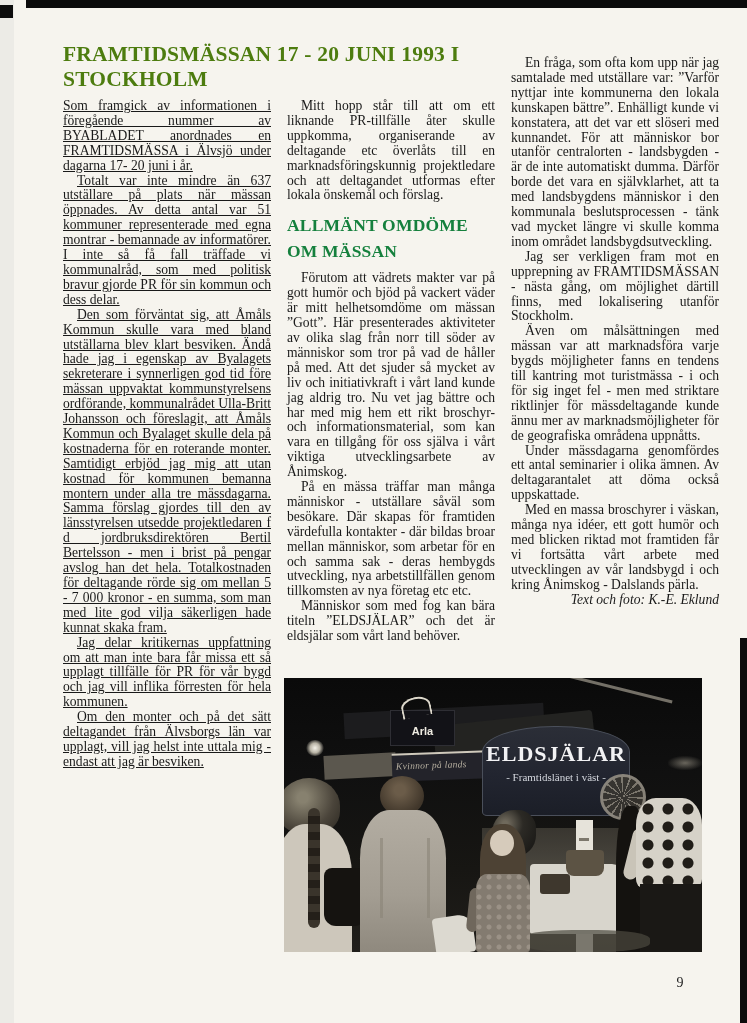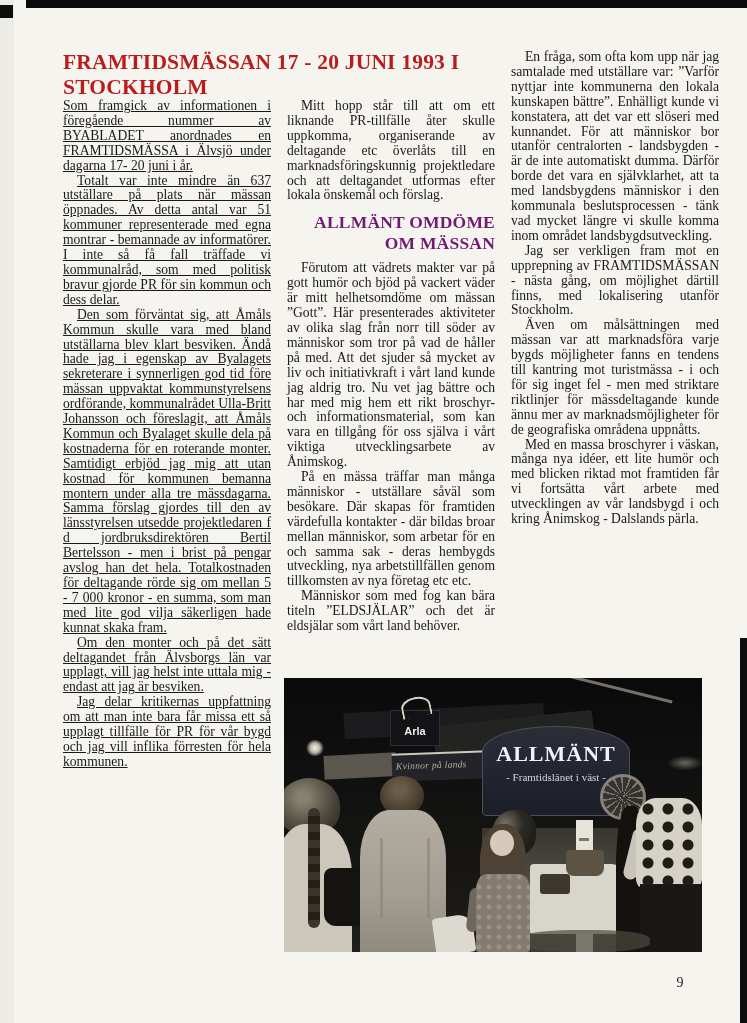--- a/index.html
+++ b/index.html
@@ -8,47 +8,47 @@
     background:#f6f4ee;overflow:hidden;
     font-family:"Liberation Serif","DejaVu Serif",serif;color:#191919;
   }
   
   .scan-left-strip{position:absolute;left:0;top:0;width:14px;height:1023px;background:#ecebe6;}
   .scan-top-bar{position:absolute;left:26px;top:0;width:721px;height:8px;background:#0b0b0b;}
   .scan-corner-mark{position:absolute;left:0px;top:5px;width:13px;height:13px;background:#0d0d0d;}
   .scan-right-strip{position:absolute;right:0;top:638px;width:7px;height:385px;background:#0c0c0c;}
 
   .title{
-    position:absolute;left:63px;top:36px;width:452px;
-    font-size:21.5px;line-height:25px;font-weight:bold;letter-spacing:.2px;color:#b91c1c;
+    position:absolute;left:63px;top:28px;width:452px;
+    font-size:21.5px;line-height:25px;font-weight:bold;letter-spacing:.2px;color:#4d7c0f;
   }
   .col{position:absolute;width:208px;font-size:13.6px;line-height:14.9px;text-align:justify;}
   .col p{margin:0;text-indent:14px;}
   .col.no-first-indent p:first-child{text-indent:0;}
   .col1{left:63px;top:99px;text-decoration:underline;}
   .col2{left:287px;top:99px;}
-  .col3{left:511px;top:50px;}
+  .col3{left:511px;top:56px;}
   .subhead{
-    margin:9px 0 7px 0;font-size:17.5px;line-height:21px;font-weight:bold;color:#701a75;
-    text-align:right;letter-spacing:.2px;
+    margin:9px 0 7px 0;font-size:17.5px;line-height:26px;font-weight:bold;color:#15803d;
+    text-align:left;letter-spacing:.2px;
   }
   .byline{margin-top:1px;text-align:right;font-style:italic;text-indent:0 !important;}
 
   
   .photo{
     position:absolute;left:284px;top:678px;width:418px;height:274px;overflow:hidden;
     background:linear-gradient(180deg,#0a0a0a 0%,#101010 35%,#171613 70%,#201e1a 100%);
   }
   .photo *{position:absolute;}
   .ph-beam1{left:270px;top:8px;width:120px;height:3px;background:#8e897e;transform:rotate(14deg);opacity:.8;}
   .ph-beam2{left:60px;top:30px;width:200px;height:26px;background:#1c1c1e;transform:rotate(-3deg);}
   .ph-truss{left:150px;top:40px;width:160px;height:34px;background:#232321;border-radius:4px;transform:rotate(-6deg);}
   .ph-lamp{left:22px;top:62px;width:18px;height:16px;border-radius:50%;
     background:radial-gradient(circle,#f4f1e8 0%,#b9b4a6 40%,rgba(20,20,20,0) 75%);}
-  .ph-arla{left:106px;top:32px;width:48px;height:34px;background:#121217;border:1px solid #2e2e34;}
+  .ph-arla{left:106px;top:32px;width:48px;height:34px;background:#121217;border:1px solid #2e2e34;padding-left:15px;}
   .ph-arla .swirl{left:10px;top:-14px;width:26px;height:18px;border:2px solid #ddd8cb;border-bottom:none;
     border-radius:50% 50% 0 0;transform:rotate(-12deg);background:transparent;}
   .ph-arla .txt{position:absolute;left:0;right:0;top:14px;text-align:center;color:#efece2;
     font-size:11px;font-weight:bold;font-family:"Liberation Sans",sans-serif;}
   .ph-banner-left{left:40px;top:76px;width:72px;height:24px;background:#6e695e;transform:rotate(-3deg);opacity:.8;}
   .ph-banner{left:108px;top:74px;width:96px;height:26px;background:#23232a;border-top:2px solid #cfc9bb;transform:rotate(-2deg);}
   .ph-banner .txt{position:absolute;left:4px;top:6px;color:#b7b0a1;font-size:9.5px;white-space:nowrap;
     font-style:italic;letter-spacing:.3px;}
   .ph-sign{
     left:198px;top:48px;width:146px;height:88px;
@@ -110,60 +110,62 @@
   <div class="scan-top-bar"></div>
   <div class="scan-corner-mark"></div>
   <div class="scan-right-strip"></div>
 
   <h1 class="title">FRAMTIDSMÄSSAN 17 - 20 JUNI 1993 I STOCKHOLM</h1>
 
   <div class="col col1 no-first-indent">
       <p>Som framgick av informationen i föregående nummer av BYABLADET anordnades en FRAMTIDSMÄSSA i Älvsjö under dagarna 17- 20 juni  i år.</p>
       <p>Totalt var inte mindre än 637 utställare på plats när mässan öppnades. Av detta antal var 51 kommuner representerade med egna montrar - bemannade av informatörer. I inte så få fall träffade vi kommunalråd, som med politisk bravur gjorde PR för sin kommun och dess delar.</p>
       <p>Den som förväntat sig, att Åmåls Kommun skulle vara med bland utställarna blev klart besviken. Ändå hade jag i egenskap av Byalagets sekreterare i synnerligen god tid före mässan uppvaktat kommunstyrelsens ordförande, kommunalrådet Ulla-Britt Johansson och föreslagit, att Åmåls Kommun och Byalaget skulle dela på kostnaderna för en roterande monter. Samtidigt erbjöd jag mig att utan kostnad för kommunen bemanna montern under alla tre mässdagarna. Samma förslag gjordes till den av länsstyrelsen utsedde projektledaren f d jordbruksdirektören Bertil Bertelsson - men i brist på pengar avslog han det hela. Totalkostnaden för deltagande rörde sig om mellan 5 - 7 000 kronor - en summa, som man med lite god vilja säkerligen hade kunnat skaka fram.</p>
+      <p>Jag delar kritikernas uppfattning om att man inte bara får missa ett så upplagt tillfälle för PR för vår bygd och jag vill inflika förresten för hela kommunen.</p>
       <p>Om den monter och på det sätt deltagandet från Älvsborgs län var upplagt, vill jag helst inte uttala mig - endast att jag är besviken.</p>
-      <p>Jag delar kritikernas uppfattning om att man inte bara får missa ett så upplagt tillfälle för PR för vår bygd och jag vill inflika förresten för hela kommunen.</p>
     </div>
 
   <div class="col col2">
     <div>
         <p>Mitt hopp står till att om ett liknande PR-tillfälle åter skulle uppkomma, organiserande av deltagande etc överlåts till en marknadsföringskunnig projektledare och att deltagandet utformas efter lokala önskemål och förslag.</p>
       </div>
     <h2 class="subhead">ALLMÄNT OMDÖME OM MÄSSAN</h2>
     <div>
         <p>Förutom att vädrets makter var på gott humör och bjöd på vackert väder är mitt helhetsomdöme om mässan ”Gott”. Här presenterades aktiviteter av olika slag från norr till söder av människor som tror på vad de håller på med. Att det sjuder så mycket av liv och initiativkraft i vårt land kunde jag aldrig tro. Nu vet jag bättre och har med mig hem ett rikt broschyr- och informationsmaterial, som kan vara en tillgång för oss själva i vårt viktiga utvecklingsarbete av Ånimskog.</p>
         <p>På en mässa träffar man många människor - utställare såväl som besökare. Där skapas för framtiden värdefulla kontakter - där bildas broar mellan människor, som arbetar för en och samma sak - deras hembygds utveckling, nya arbetstillfällen genom tillkomsten av nya företag etc etc.</p>
         <p>Människor som med fog kan bära titeln ”ELDSJÄLAR” och det är eldsjälar som vårt land behöver.</p>
       </div>
   </div>
 
   <div class="col col3">
     <div>
         <p>En fråga, som ofta kom upp när jag samtalade med utställare var: ”Varför nyttjar inte kommunerna den lokala kunskapen bättre”. Enhälligt kunde vi konstatera, att det var ett slöseri med kunnandet. För att människor bor utanför centralorten - landsbygden - är de inte automatiskt dumma. Därför borde det vara en självklarhet, att ta med landsbygdens människor i den kommunala beslutsprocessen - tänk vad mycket längre vi skulle komma inom området landsbygdsutveckling.</p>
         <p>Jag ser verkligen fram mot en upprepning av FRAMTIDSMÄSSAN - nästa gång, om möjlighet därtill finns, med lokalisering utanför Stockholm.</p>
         <p>Även om målsättningen med mässan var att marknadsföra varje bygds möjligheter fanns en tendens till kantring mot turistmässa - i och för sig inget fel - men med striktare riktlinjer för mässdeltagande kunde ännu mer av marknadsmöjligheter för de geografiska områdena uppnåtts.</p>
-        <p>Med en massa broschyrer i väskan, många nya idéer, ett lite humör och med blicken riktad mot framtiden får vi fortsätta vårt arbete med utvecklingen av vår landsbygd i och kring Ånimskog - Dalslands pärla.</p>
+        <p>Under mässdagarna genomfördes ett antal seminarier i olika ämnen. Av deltagarantalet att döma också uppskattade.</p>
+        <p>Med en massa broschyrer i väskan, många nya idéer, ett gott humör och med blicken riktad mot framtiden får vi fortsätta vårt arbete med utvecklingen av vår landsbygd i och kring Ånimskog - Dalslands pärla.</p>
       </div>
+    <p class="byline">Text och foto: K.-E. Eklund</p>
   </div>
 
   <div class="photo">
     <div class="ph-beam1"></div>
     <div class="ph-beam2"></div>
     <div class="ph-truss"></div>
     <div class="ph-lamp"></div>
     <div class="ph-arla">
       <div class="swirl"></div>
       <div class="txt">Arla</div>
     </div>
     <div class="ph-banner-left"></div>
     <div class="ph-banner">
       <div class="txt">Kvinnor på lands</div>
     </div>
     <div class="ph-sign">
-      <div class="main">ALLMÄNT</div>
+      <div class="main">ELDSJÄLAR</div>
       <div class="sub">- Framtidslänet i väst -</div>
     </div>
     <div class="ph-wheel"></div>
     <div class="ph-faint-sign"></div>
     <div class="ph-counter"></div>
     <div class="ph-flowers"></div>
     <div class="ph-pillar">
       <div class="m1"></div>
       <div class="m2"></div>
       <div class="m3"></div>

